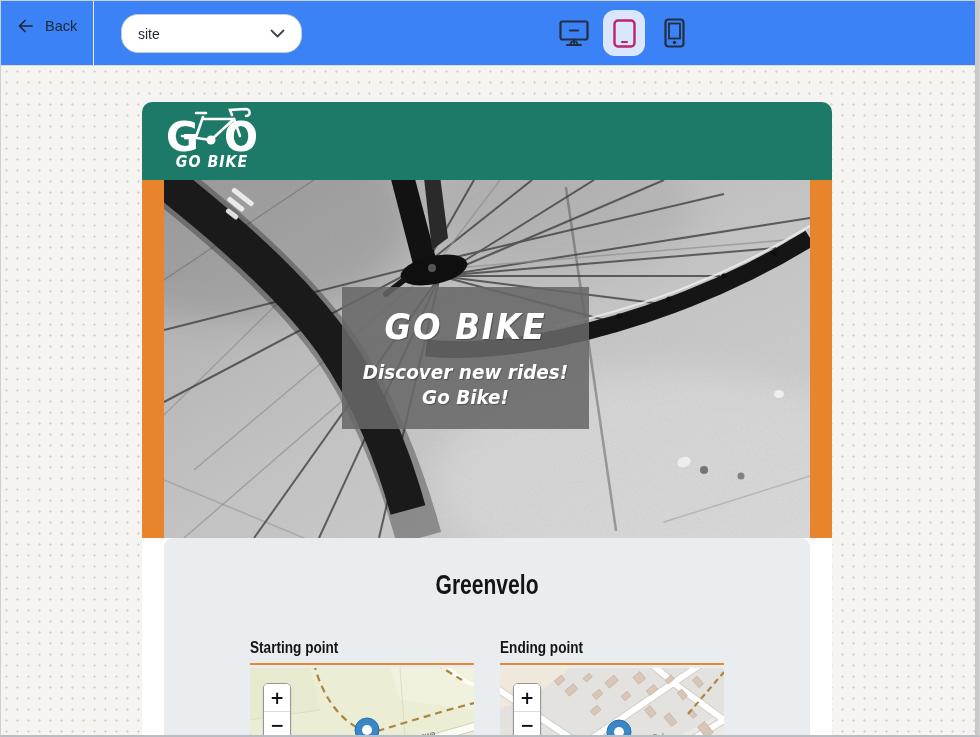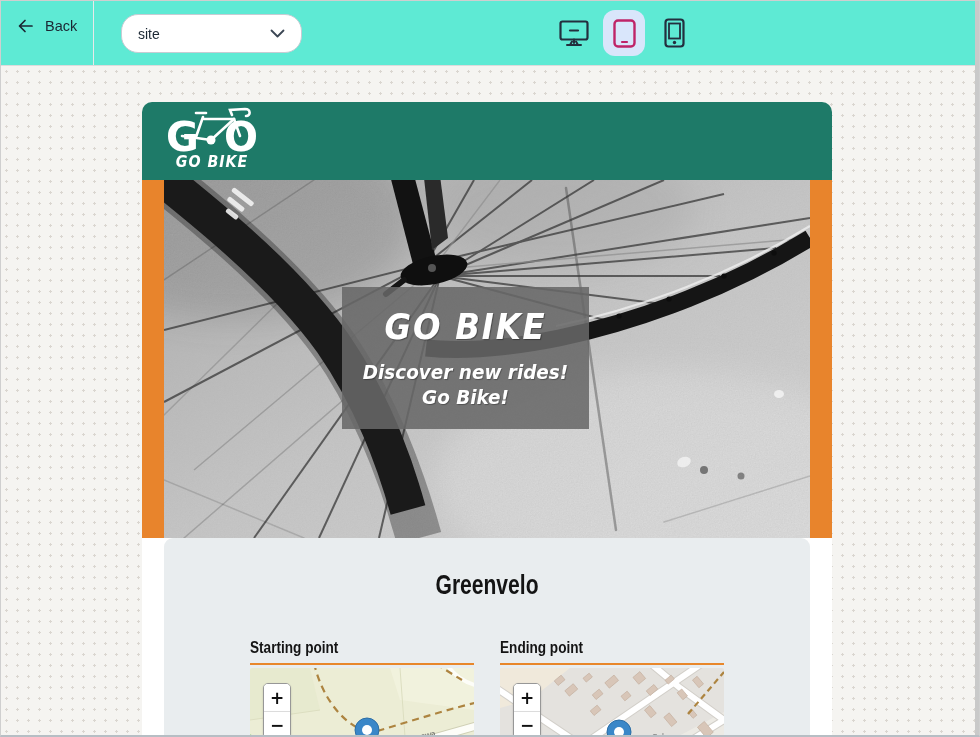--- a/index.html
+++ b/index.html
@@ -1,20 +1,20 @@
 <!DOCTYPE html>
 <html><head>
 <meta charset="utf-8">
 <style>
   * { margin:0; padding:0; box-sizing:border-box; }
   html,body { width:980px; height:737px; overflow:hidden; font-family:"Liberation Sans", sans-serif; }
   .window { position:relative; width:980px; height:737px; background:#fff; border:1px solid #cfcfcf; border-bottom:2px solid #b6bec4; overflow:hidden; }
 
   
-  .topbar { position:absolute; top:0; left:0; right:0; height:65px; background:#5eead4; border-bottom:1px solid #dcdcdc; z-index:3; }
+  .topbar { position:absolute; top:0; left:0; right:0; height:65px; background:#3b82f6; border-bottom:1px solid #dcdcdc; z-index:3; }
   .back-btn { position:absolute; left:16px; top:17px; display:flex; align-items:center; gap:11px; background:none; border:none; cursor:pointer; font-size:14.5px; color:#1b2733; font-family:inherit; }
   .tb-divider { position:absolute; left:92px; top:0; bottom:0; width:1px; background:#e9e9e9; }
   .select { position:absolute; left:120px; top:13px; width:181px; height:39px; background:#fff; border:1px solid #c6ccd3; border-radius:17px; display:flex; align-items:center; justify-content:space-between; padding:0 16px; font-size:14px; color:#1b2733; cursor:pointer; }
   .devices { position:absolute; left:552px; top:9px; display:flex; gap:8px; }
   .device-btn { width:42px; height:46px; display:flex; align-items:center; justify-content:center; background:none; border:none; border-radius:12px; cursor:pointer; }
   .device-btn.selected { background:#d9e6fb; }
 
   
   .canvas { position:absolute; top:65px; left:0; right:0; bottom:0; overflow:hidden;
     background-color:#f5f4f1;

